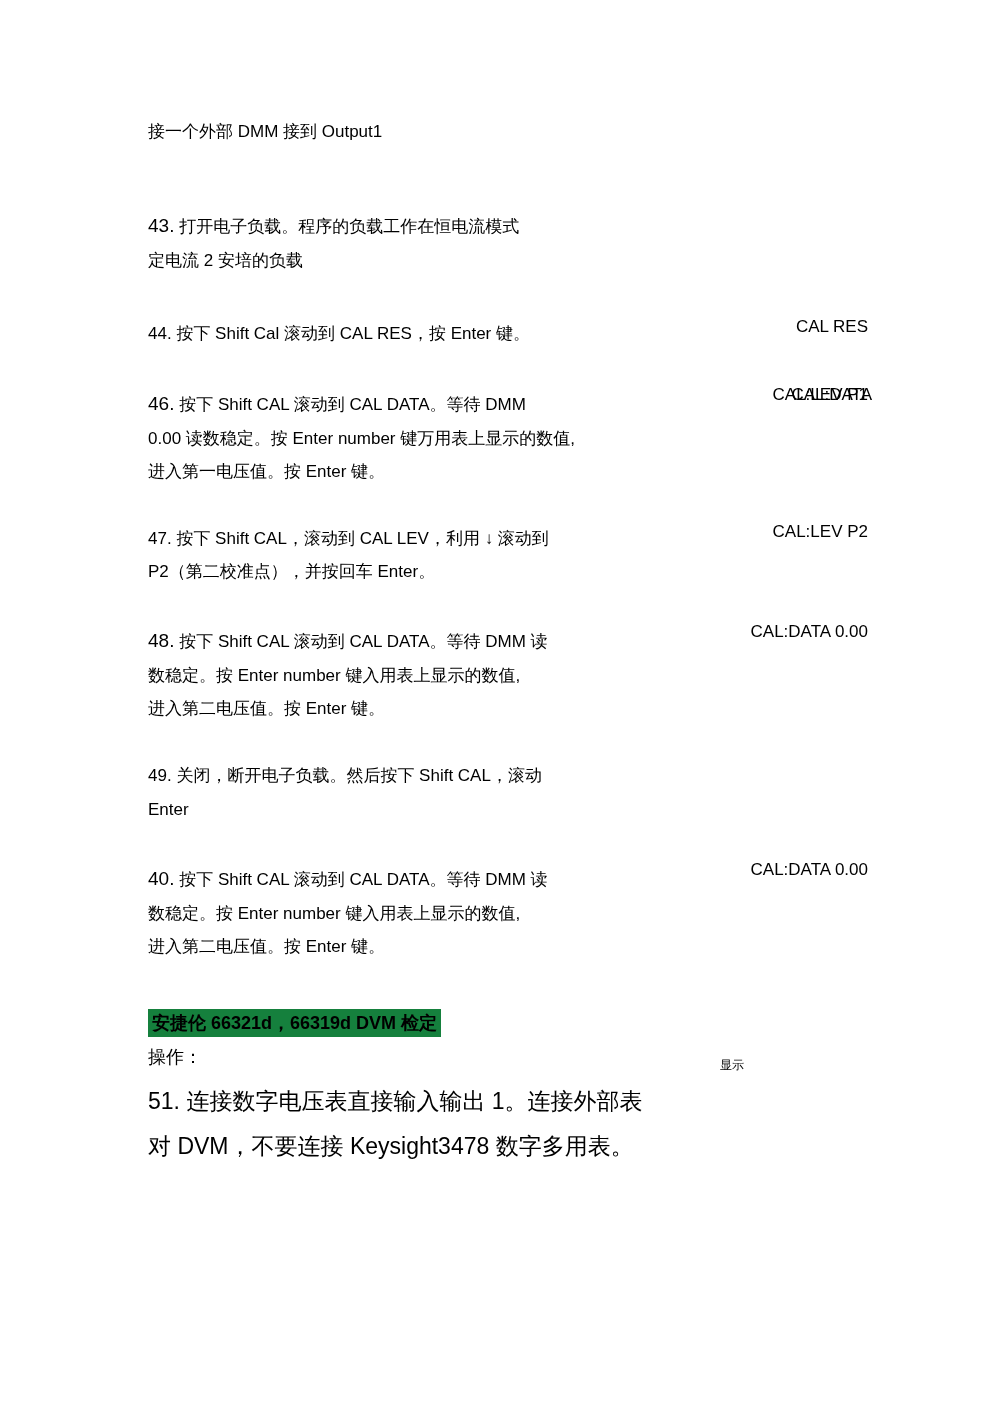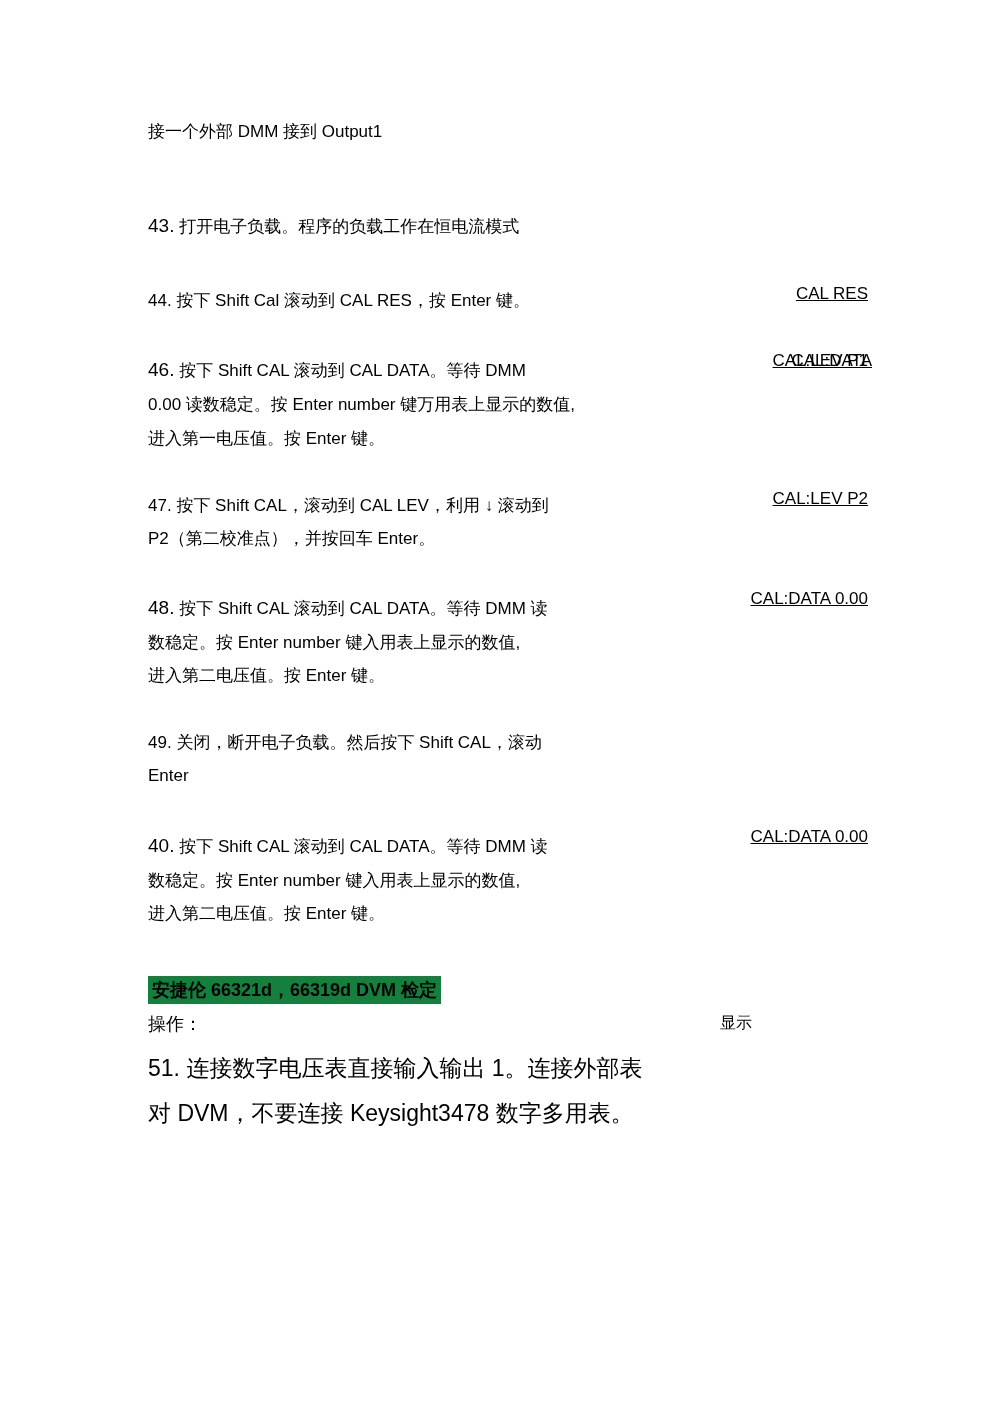--- a/index.html
+++ b/index.html
@@ -42,21 +42,20 @@
     font-size: 17px;
     line-height: 1.95;
   }
   .step .display {
     position: absolute;
     right: -8px;
     top: 0;
     font-size: 17px;
     white-space: nowrap;
     text-align: left;
-    text-decoration: underline;
   }
   .step .display.wide {
     right: -12px;
   }
   .num-big {
     font-size: 19px;
   }
   .line {
     display: block;
   }
@@ -73,22 +72,22 @@
   }
   .oprow {
     position: relative;
     font-size: 18px;
     margin-bottom: 10px;
     margin-top: 8px;
   }
   .oprow .display {
     position: absolute;
     left: 572px;
-    top: 1px;
-    font-size: 16px;
+    top: 12px;
+    font-size: 12px;
   }
   .tail {
     font-size: 23px;
     line-height: 1.95;
     margin-top: 4px;
   }
   .gap-lg { margin-bottom: 40px; }
   .gap-md { margin-bottom: 34px; }
 </style>
 </head>
@@ -96,20 +95,21 @@
 
 <div class="page">
   <div class="content">
 
     <div class="intro">接一个外部 DMM 接到 Output1</div>
 
     <div class="step gap-lg">
       <div class="body">
         <span class="num-big">43.</span>
         <span>打开电子负载。程序的负载工作在恒电流模式</span>
+        <span class="line">定电流 2 安培的负载</span>
       </div>
     </div>
 
     <div class="step gap-md">
       <div class="body">
         <span>44.</span>
         <span>按下 Shift Cal 滚动到 CAL RES，按 Enter 键。</span>
       </div>
       <div class="display">CAL RES</div>
     </div>

